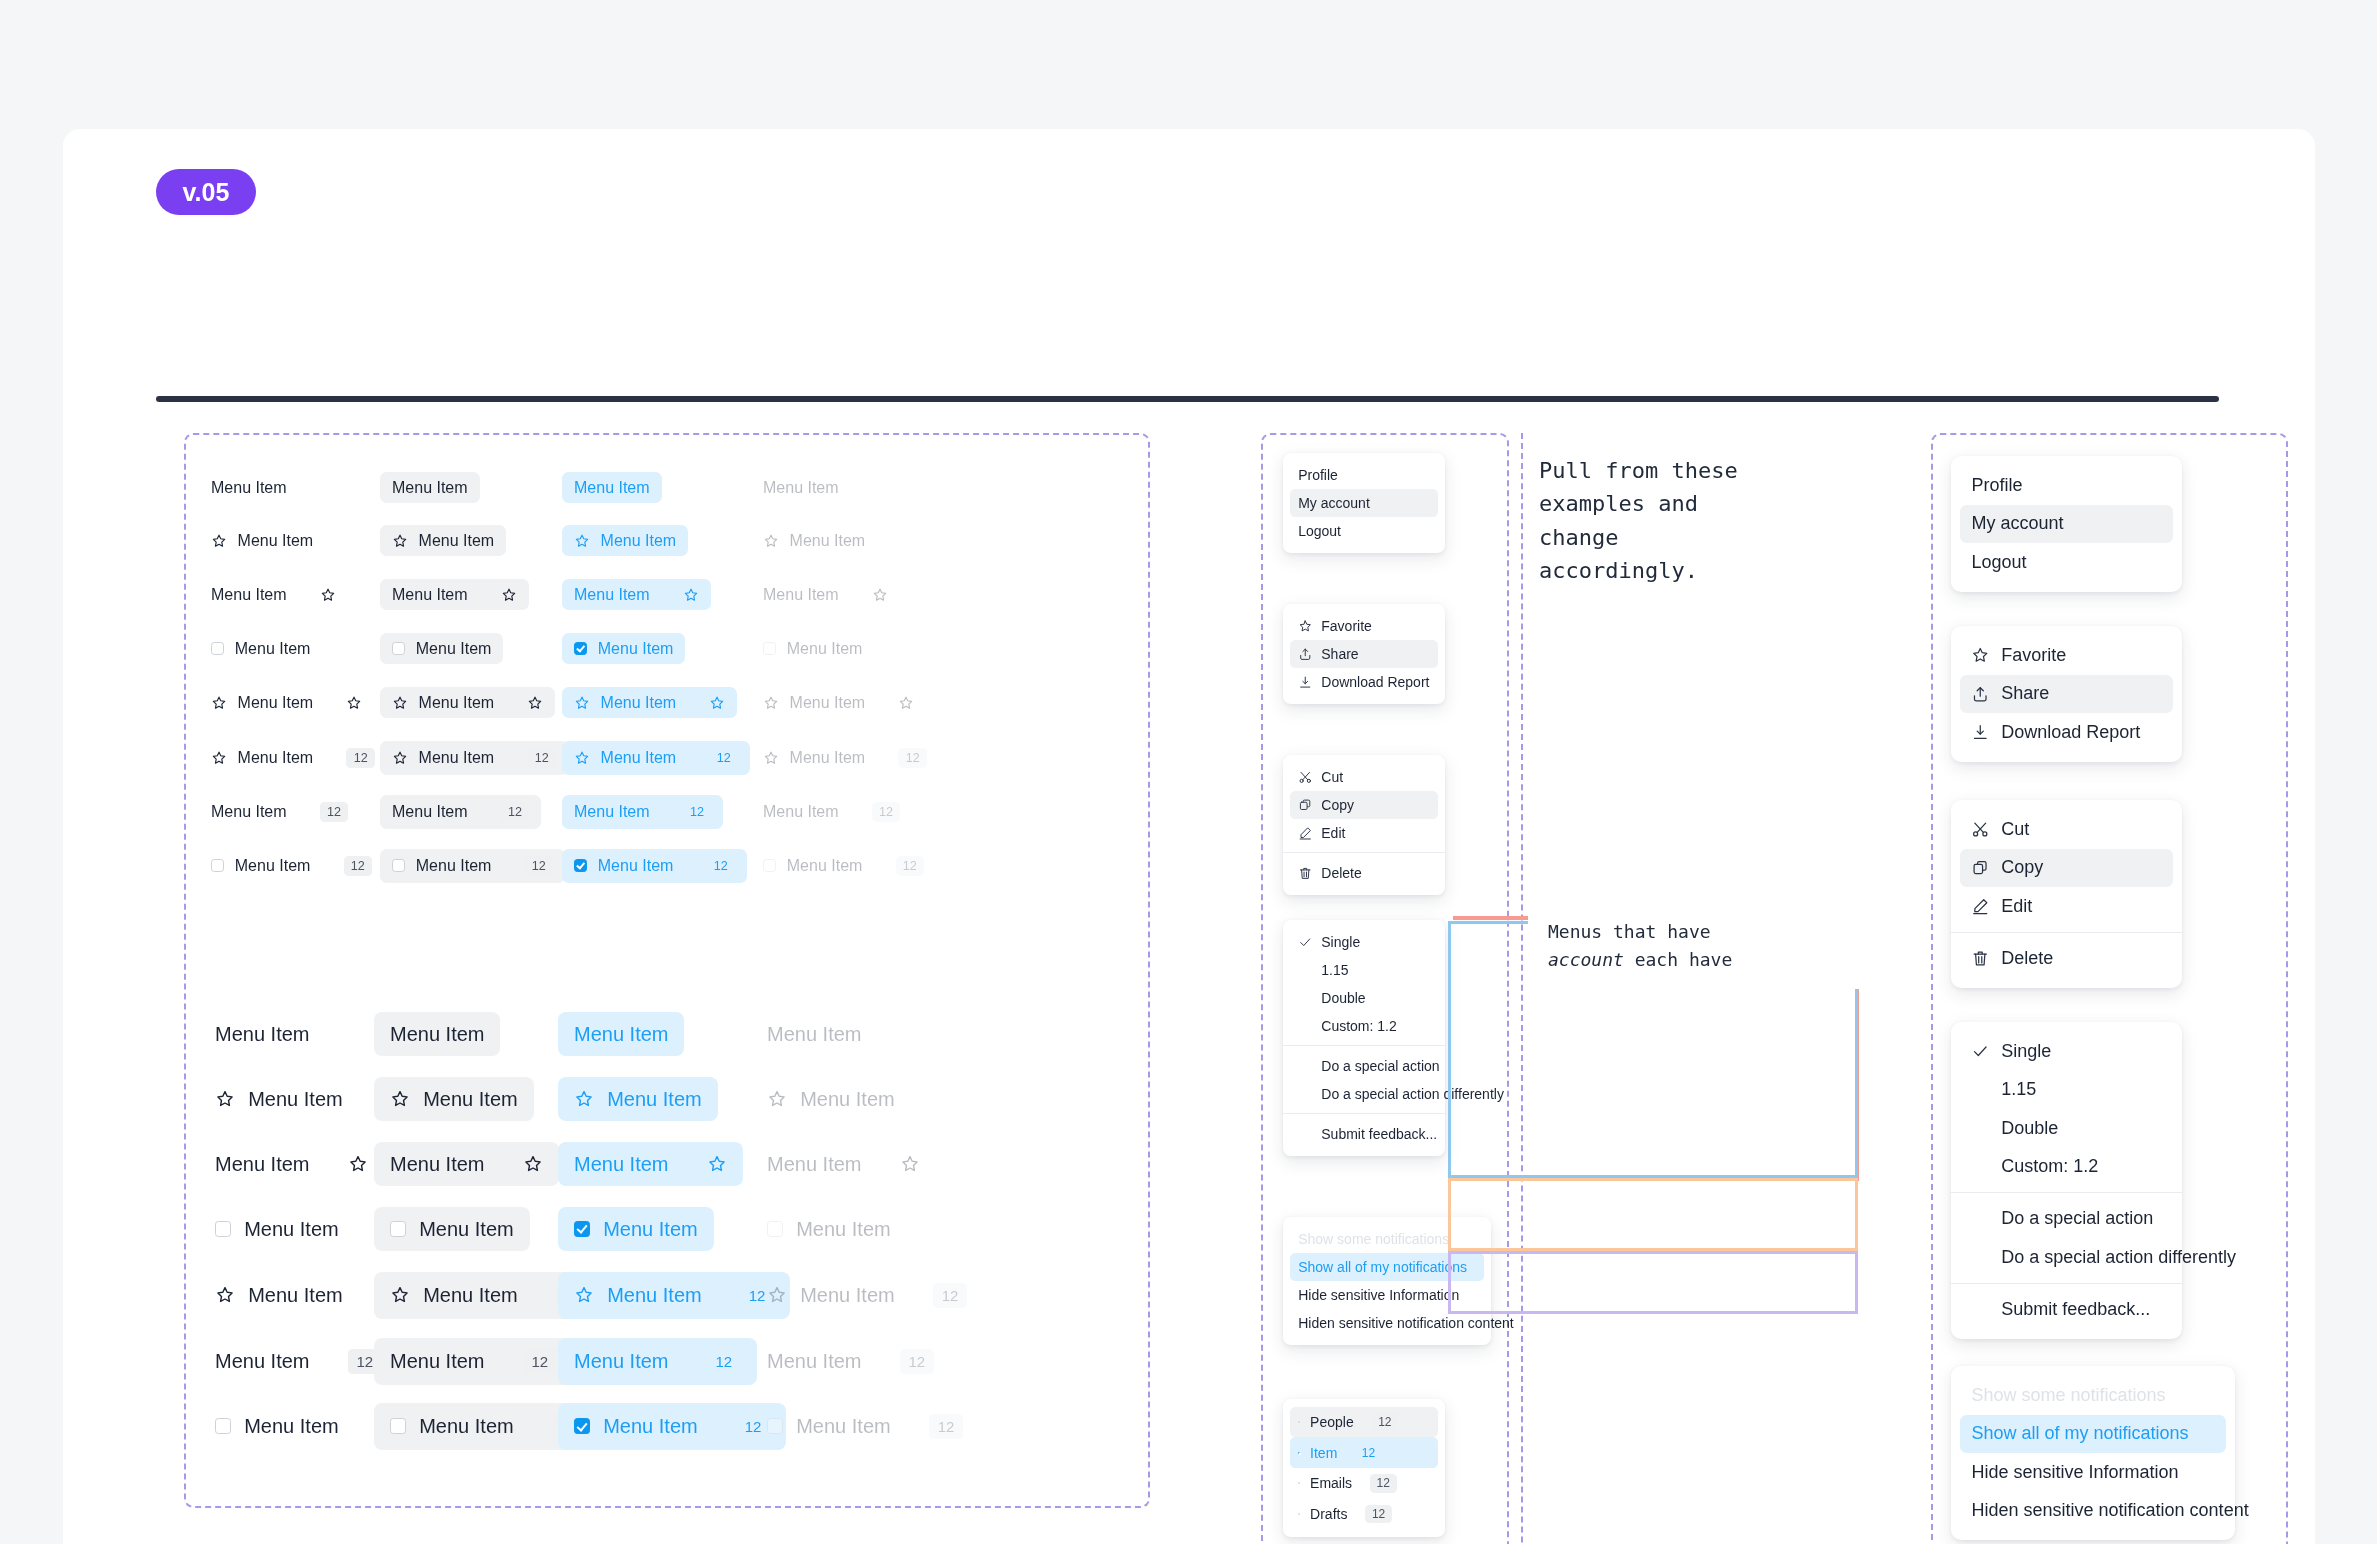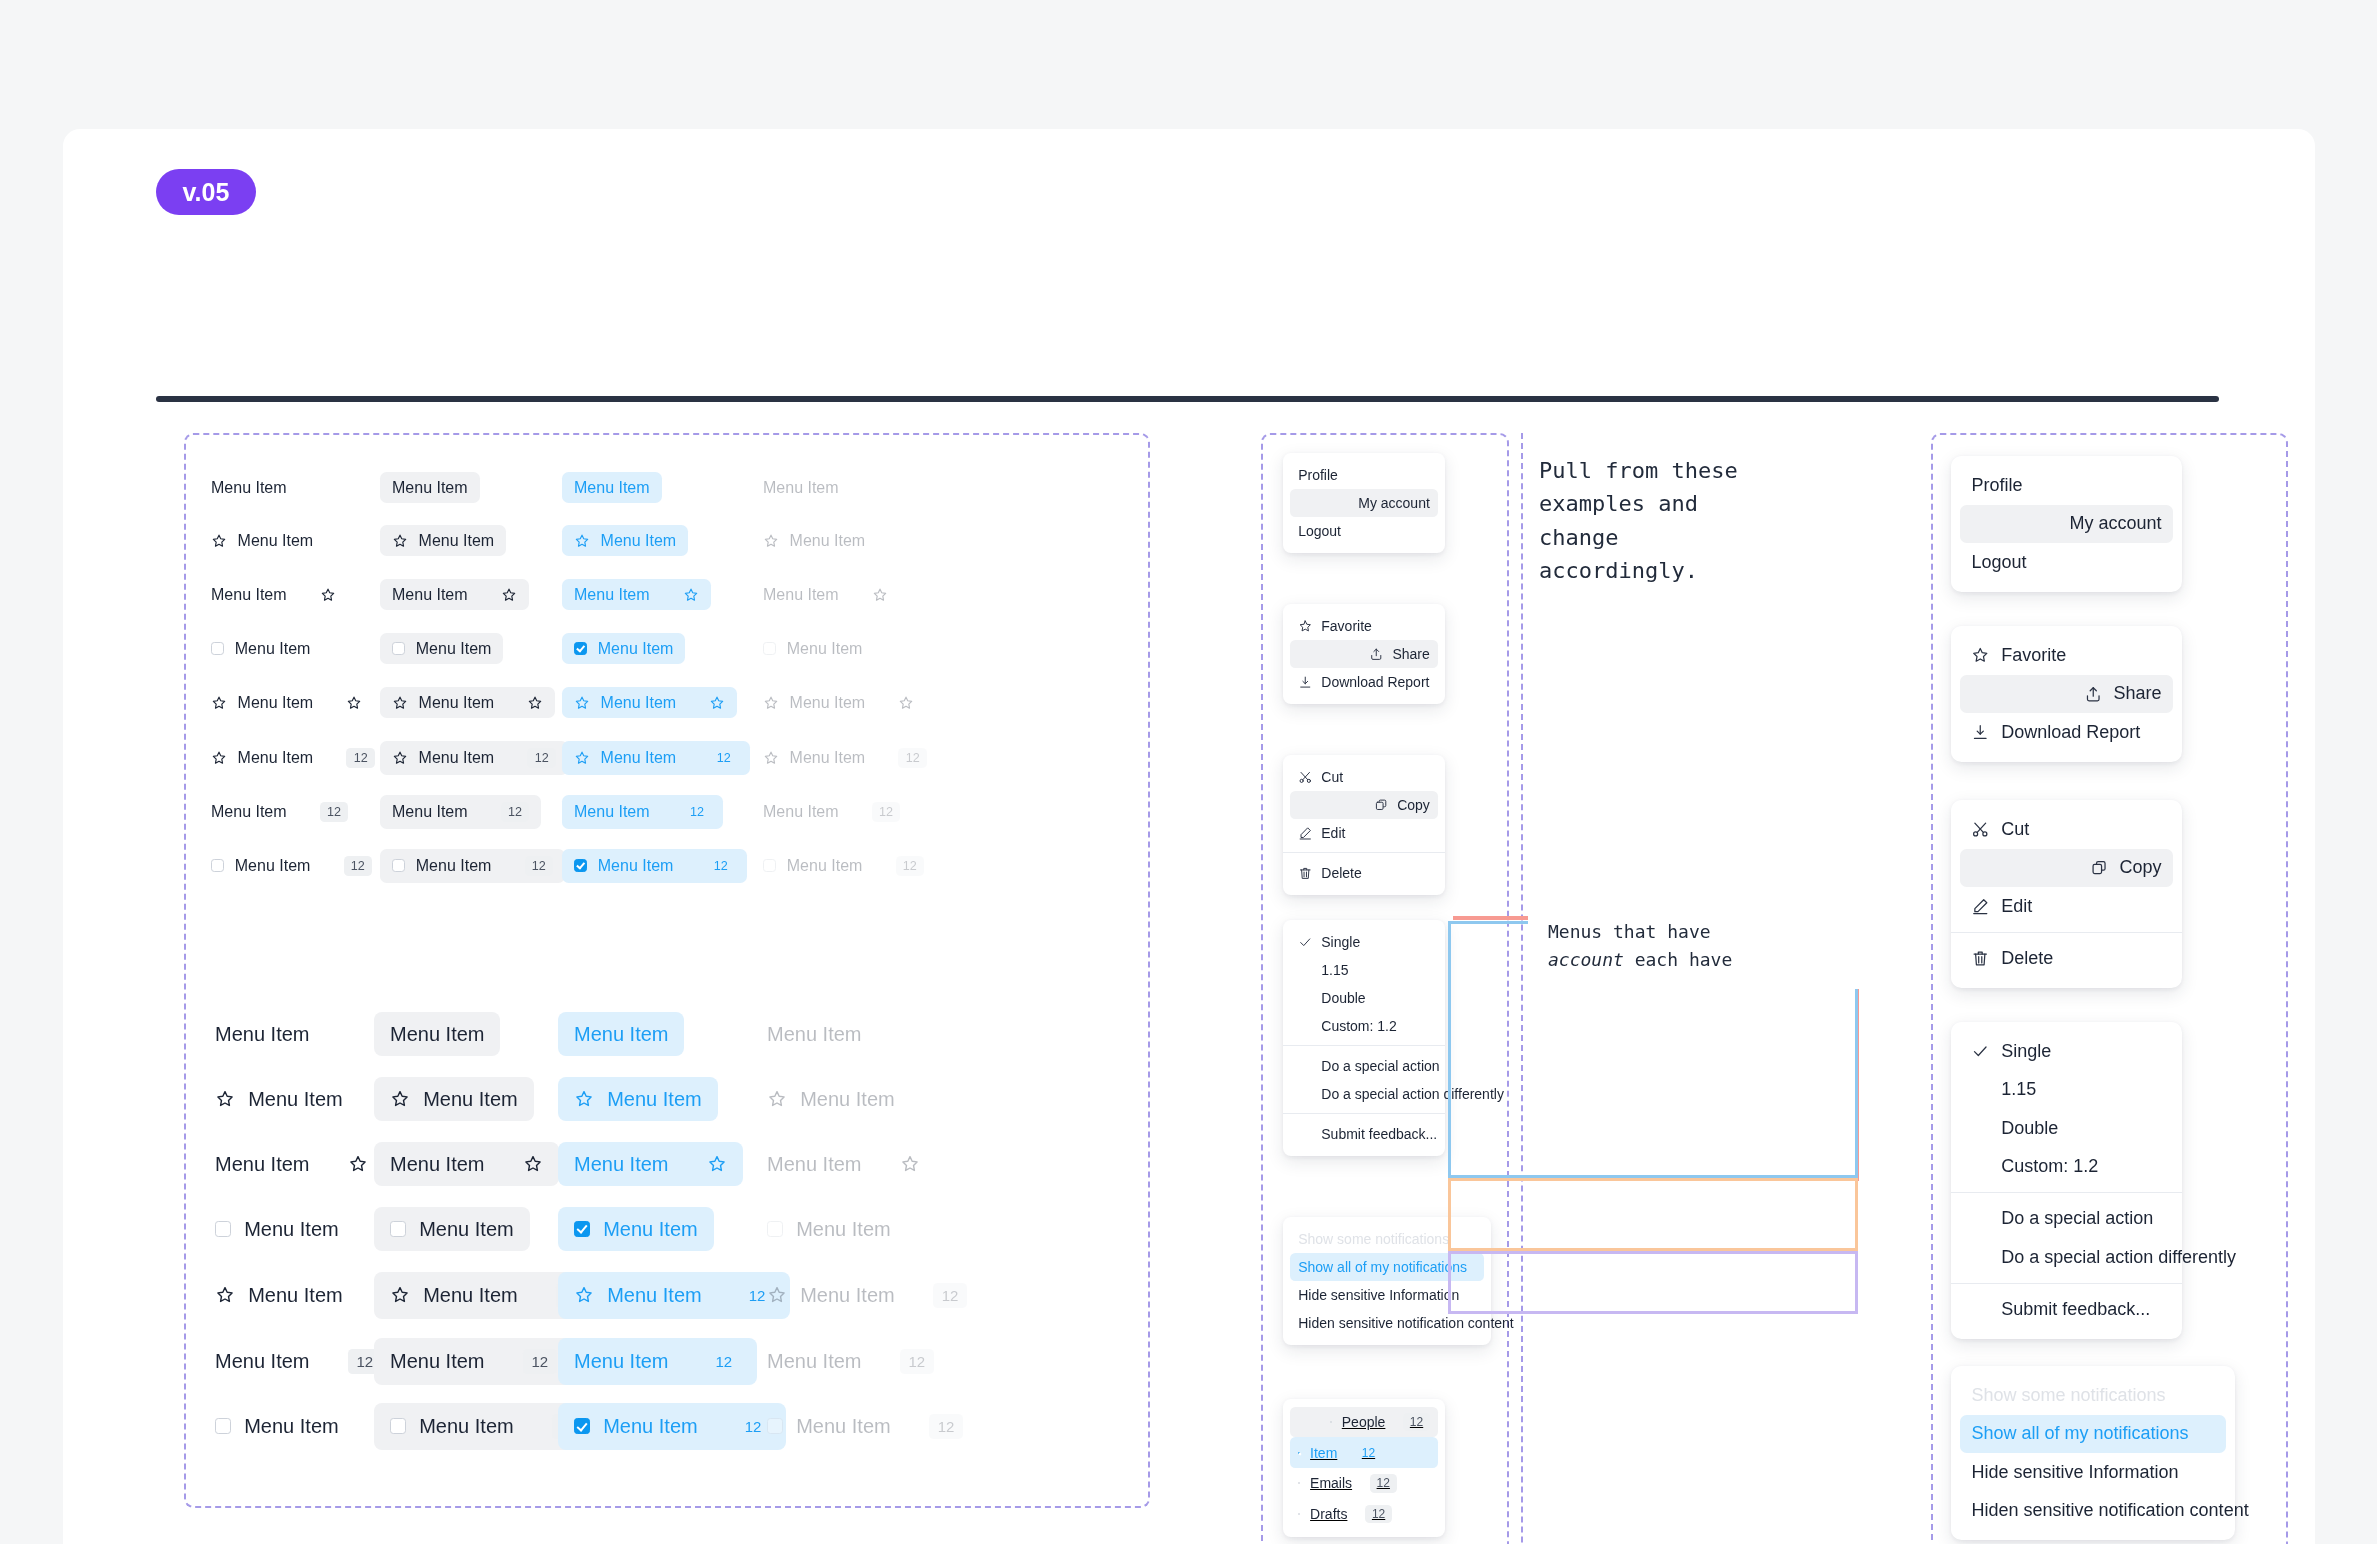--- a/index.html
+++ b/index.html
@@ -82,21 +82,21 @@
   .menu.l { width: 231px; padding: 9.3px; border-radius: 10.6px; }
   .sec { padding: 1.3px 0; }
   .sep { height: 1.3px; background: #e8ebf0; margin: 4px -6.6px; }
   .menu.l .sep { margin: 5.3px -9.3px; }
   .row {
     display: flex; align-items: center; border-radius: 5.3px;
     color: #1c2434; white-space: nowrap;
   }
   .menu.s .row { font-size: 14px; gap: 8.6px; padding: 6px 8.6px; }
   .menu.l .row { font-size: 18px; gap: 11.2px; padding: 8.6px 11.2px; border-radius: 6.6px; }
-  .row.hover { background: #f0f1f3; justify-content: flex-end; }
+  .row.hover { background: #f0f1f3; }
   .row.sel   { background: #ddf0fd; color: #1c9ef5; }
   .row.dis   { color: #dfe2e7; }
   .row .ico { flex: none; display: inline-flex; align-items: center; justify-content: center; }
   .menu.s .row .ico { width: 14.5px; height: 14.5px; }
   .menu.l .row .ico { width: 18.5px; height: 18.5px; }
   .row .ico svg { width: 100%; height: 100%; display: block; }
   .row .ico svg * { fill: none; stroke: #2a3243; stroke-width: 1.6; stroke-linecap: round; stroke-linejoin: round; }
   .row .cbx { margin-right: 1.3px; }
   .row .rbadge { background: #eef0f2; color: #4b5361; border-radius: 4.6px; font-weight: 500; line-height: 1; margin-left: 9.3px; }
   .menu.s .row .rbadge { font-size: 12px; padding: 3.3px 6.6px; }
@@ -705,21 +705,21 @@
           <span>Show all of my notifications</span>
         </div>
         <div class="row ">
           <span>Hide sensitive Information</span>
         </div>
         <div class="row ">
           <span>Hiden sensitive notification content</span>
         </div>
       </div>
     </div>
-  <div class="menu s" id="m-filter-s" style="left:1220px; top:1270px;text-decoration:underline;">
+  <div class="menu s" id="m-filter-s" style="left:1220px; top:1270px;">
       <div class="sec">
         <div class="row hover">
           <span class="cbx"></span>
           <span>People</span>
           <span class="rbadge">12</span>
         </div>
         <div class="row sel">
           <span class="cbx on"></span>
           <span>Item</span>
           <span class="rbadge">12</span>

